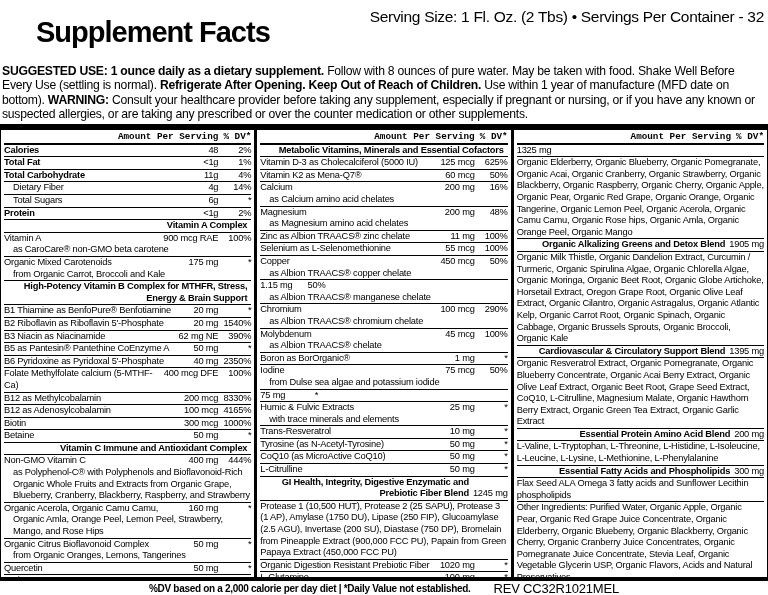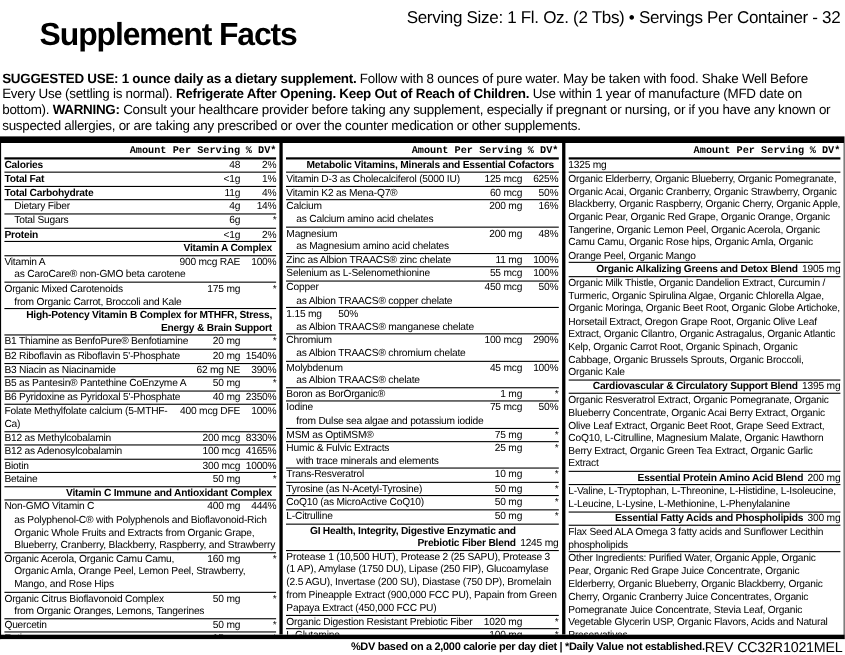--- a/index.html
+++ b/index.html
@@ -29,21 +29,21 @@
   .irow .n.bold{font-weight:bold;}
   .irow .n.ind{padding-left:9px;}
   .irow .a{white-space:nowrap;text-align:right;}
   .irow .d{width:30px;text-align:right;white-space:nowrap;flex-shrink:0;margin-left:3px;}
   .sub{padding-left:9px;}
   .sec{font-weight:bold;display:flex;align-items:flex-end;text-align:right;}
   .sec .n{flex:1;padding-right:4px;}
   .sec .a{white-space:nowrap;font-weight:normal;}
   .txt .lead{font-weight:normal;}
   
-  .footer{display:flex;justify-content:flex-end;align-items:center;padding:1px 2px 0 2px;height:13px;}
+  .footer{display:flex;justify-content:center;align-items:center;padding:1px 2px 0 2px;height:13px;gap:23px;}
   .footer .fl{font-weight:bold;font-size:10px;letter-spacing:-0.3px;}
   .footer .fr{font-size:13px;letter-spacing:-0.2px;}
 </style>
 </head>
 <body>
 
 <div class="label">
   <div class="titlebar">
     <h1 class="title">Supplement Facts</h1>
     <div class="serving">Serving Size: 1 Fl. Oz. (2 Tbs) • Servings Per Container - 32</div>
@@ -341,21 +341,20 @@
         <div class="blk item">
           <div class="irow">
             <span class="n">Iodine</span>
             <span class="a">75 mcg</span>
             <span class="d">50%</span>
           </div>
           <div class="sub">from Dulse sea algae and potassium iodide</div>
         </div>
         <div class="blk item">
           <div class="irow">
-            <span class="n">MSM as OptiMSM®</span>
             <span class="a">75 mg</span>
             <span class="d">*</span>
           </div>
         </div>
         <div class="blk item">
           <div class="irow">
             <span class="n">Humic &amp; Fulvic Extracts</span>
             <span class="a">25 mg</span>
             <span class="d">*</span>
           </div>

